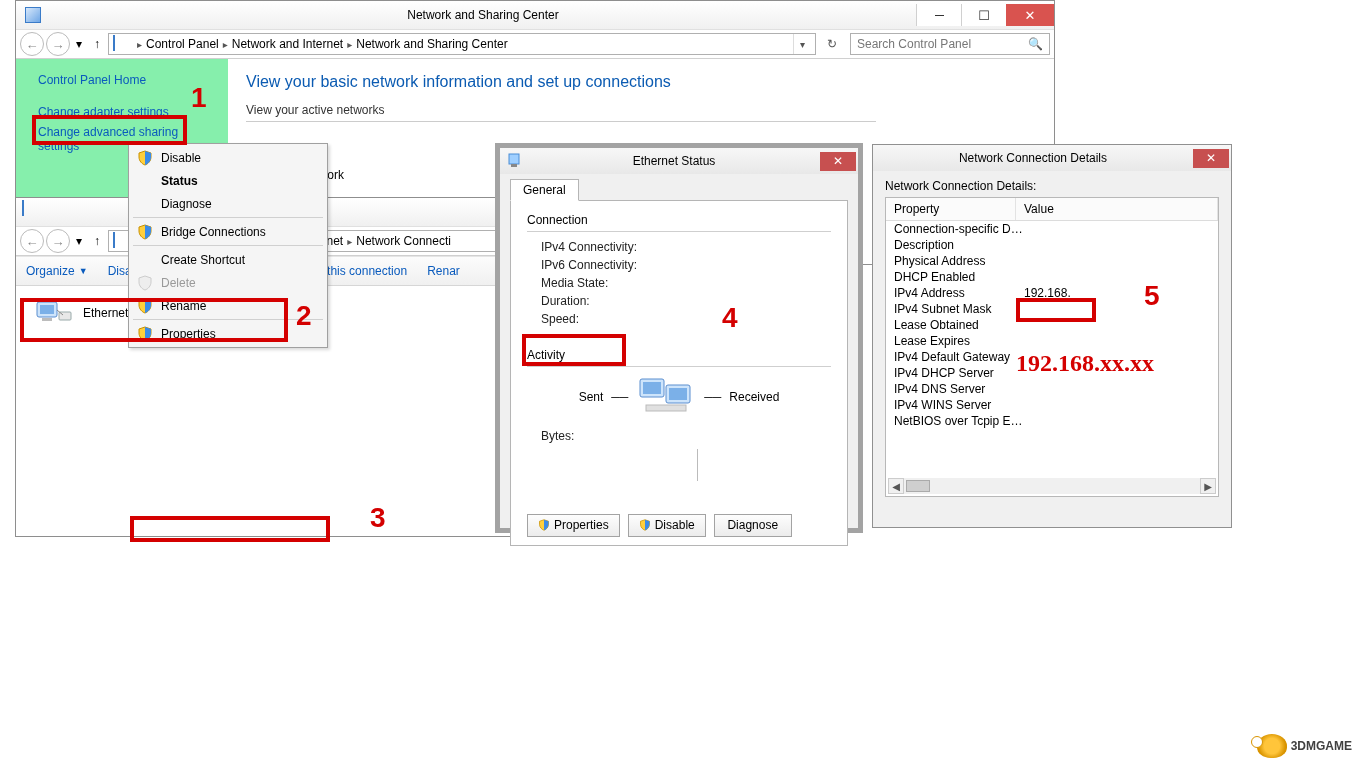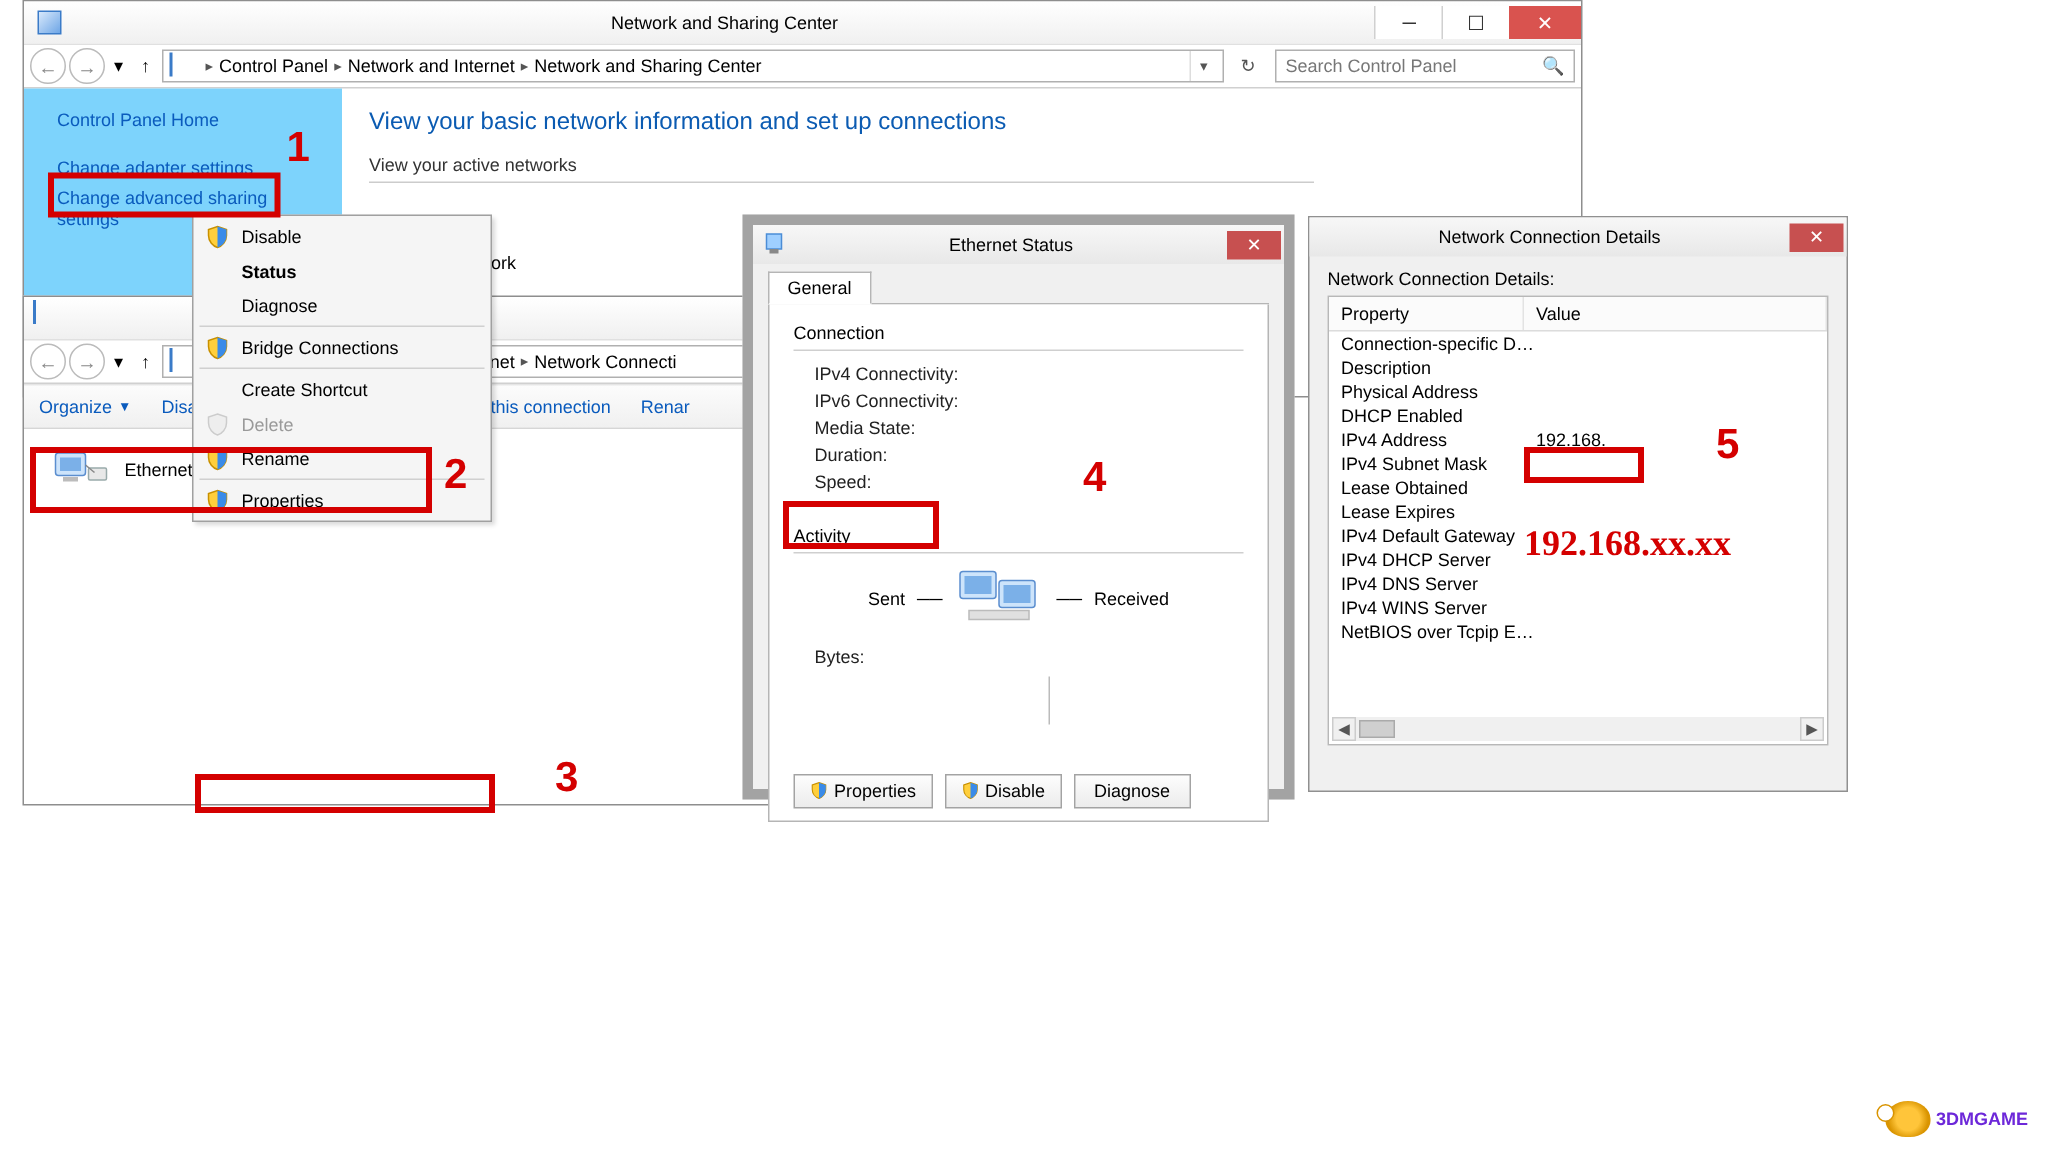--- a/index.html
+++ b/index.html
@@ -20,21 +20,21 @@
   .navcircle { width:24px; height:24px; border:1px solid #bbb; border-radius:50%; display:flex; align-items:center; justify-content:center; color:#888; font-size:13px; }
   .addrbox { flex:1; height:22px; border:1px solid #b0b0b0; background:#fff; display:flex; align-items:center; padding:0 4px; position:relative; }
   .crumb-arrow { color:#555; margin:0 4px; font-size:10px; }
   .ab-icon { width:16px; height:16px; margin-right:4px; }
   .addr-dd { width:18px; text-align:center; border-left:1px solid #ddd; height:100%; display:flex; align-items:center; justify-content:center; color:#555; font-size:10px;}
   .refresh { width:24px; height:22px; display:flex; align-items:center; justify-content:center; color:#555; margin-left:2px; border:1px solid transparent; }
   .searchbox { width:200px; height:22px; border:1px solid #b0b0b0; background:#fff; display:flex; align-items:center; padding:0 6px; color:#777; margin-left:4px; }
   .search-mag { margin-left:auto; color:#777; }
 
   .win1-body { display:flex; height: calc(100% - 58px); }
-  .leftpane { width:212px; background:#7dd3fc; padding:14px 0 0 22px; }
+  .leftpane { width:212px; background:#86efac; padding:14px 0 0 22px; }
   .cp-home { color:#0a5bbd; font-size:12px; margin-bottom:18px; }
   .cp-link { color:#0a5bbd; font-size:12px; margin-bottom:6px; }
   .rightpane { padding: 14px 18px; }
   .head-blue { color:#0b5bb2; font-size:16px; margin-bottom:12px; }
   .section-title { font-size:12px; color:#333; }
   .section-line { border-bottom:1px solid #ccc; margin:4px 0 46px 0; width:630px; }
 
   
   .win2 { position: absolute; left: 15px; top: 197px; width: 540px; height: 340px; background:#fff; border:1px solid #8e8e8e; }
   .win2 .titlebar { height: 28px; background: linear-gradient(#fff,#f0f0f0); display:flex; align-items:center; }
@@ -51,21 +51,21 @@
 
   
   .ctxmenu { position:absolute; left: 128px; top: 143px; width: 200px; background:#f5f5f5; border:1px solid #a0a0a0; padding:2px; box-shadow:2px 2px 3px rgba(0,0,0,0.15); }
   .ctxitem { height:23px; display:flex; align-items:center; padding:0 8px 0 30px; position:relative; font-size:12px; }
   .ctxitem .shield { position:absolute; left:6px; width:16px; height:16px; }
   .ctxitem.bold { font-weight:bold; }
   .ctxitem.disabled { color:#9a9a9a; }
   .ctxsep { border-top:1px solid #d0d0d0; margin:2px 2px; }
 
   
-  .win3 { position:absolute; left: 495px; top: 143px; width: 368px; height: 390px; background:#f0f0f0; border:7px solid #a3a3a3; }
+  .win3 { position:absolute; left: 495px; top: 143px; width: 368px; height: 390px; background:#f0f0f0; border:5px solid #a3a3a3; }
   .win3 .titlebar { height: 26px; background:linear-gradient(#f7f7f7,#e8e8e8); display:flex; align-items:center; }
   .win3 .titlebar .icon { margin:0 6px; }
   .win3 .titlebar .title { flex:1; text-align:center; font-size:12px; }
   .closebox { width:36px; height:19px; background:#c75050; color:#fff; display:flex; align-items:center; justify-content:center; font-size:12px; margin-right:2px; }
   .tabarea { padding: 4px 10px 0 10px; }
   .tabbar { display:flex; position:relative; border-bottom:1px solid #b5b5b5; }
   .tab { background:#fff; border:1px solid #b5b5b5; border-bottom:1px solid #fff; padding:3px 12px; font-size:12px; position:relative; top:1px; }
   .tabcontent { background:#fff; border:1px solid #b5b5b5; border-top:0; height: 345px; padding: 12px 16px 8px 16px; position:relative; }
   .group-title { font-size:12px; }
   .group-line { border-bottom:1px solid #cfcfcf; margin:4px 0 8px 0; }
@@ -96,21 +96,21 @@
   .hscroll .arrow { width:16px; height:16px; display:flex; align-items:center; justify-content:center; color:#555; font-size:10px; border:1px solid #ccc; }
   .hscroll .thumb { width:24px; height:12px; background:#cfcfcf; border:1px solid #aaa; margin-left:2px; }
 
   
   .red-box { position:absolute; border:4px solid #d40000; pointer-events:none; }
   .red-num { position:absolute; color:#d40000; font-weight:bold; font-size:28px; font-family:"Segoe UI", sans-serif; pointer-events:none; }
   .red-text { position:absolute; color:#d40000; font-weight:bold; font-size:24px; font-family:"Segoe UI"; }
 
   
   .shield-svg { width:100%; height:100%; }
-  .logo3dm { position:absolute; right:14px; bottom:10px; font-weight:bold; font-size:20px; display:flex; align-items:center; gap:4px; color:#6d28d9; font-family:Arial; }
+  .logo3dm { position:absolute; right:14px; bottom:10px; font-weight:bold; font-size:20px; display:flex; align-items:center; gap:4px; color:#404040; font-family:Arial; }
   .logo3dm .bee { width:30px; height:24px; background: radial-gradient(circle,#ffc53a 40%, #d99400 70%); border-radius:50% 50% 45% 45%; position:relative; }
   .logo3dm .bee:before { content:""; position:absolute; left:-6px; top:2px; width:10px; height:10px; background:#fff; border-radius:50%; border:1px solid #d99400; }
 </style>
 </head>
 <body>
 
 <div class="win1">
   <div class="titlebar">
     <span class="icon">
         <span class="net-icon"></span>

